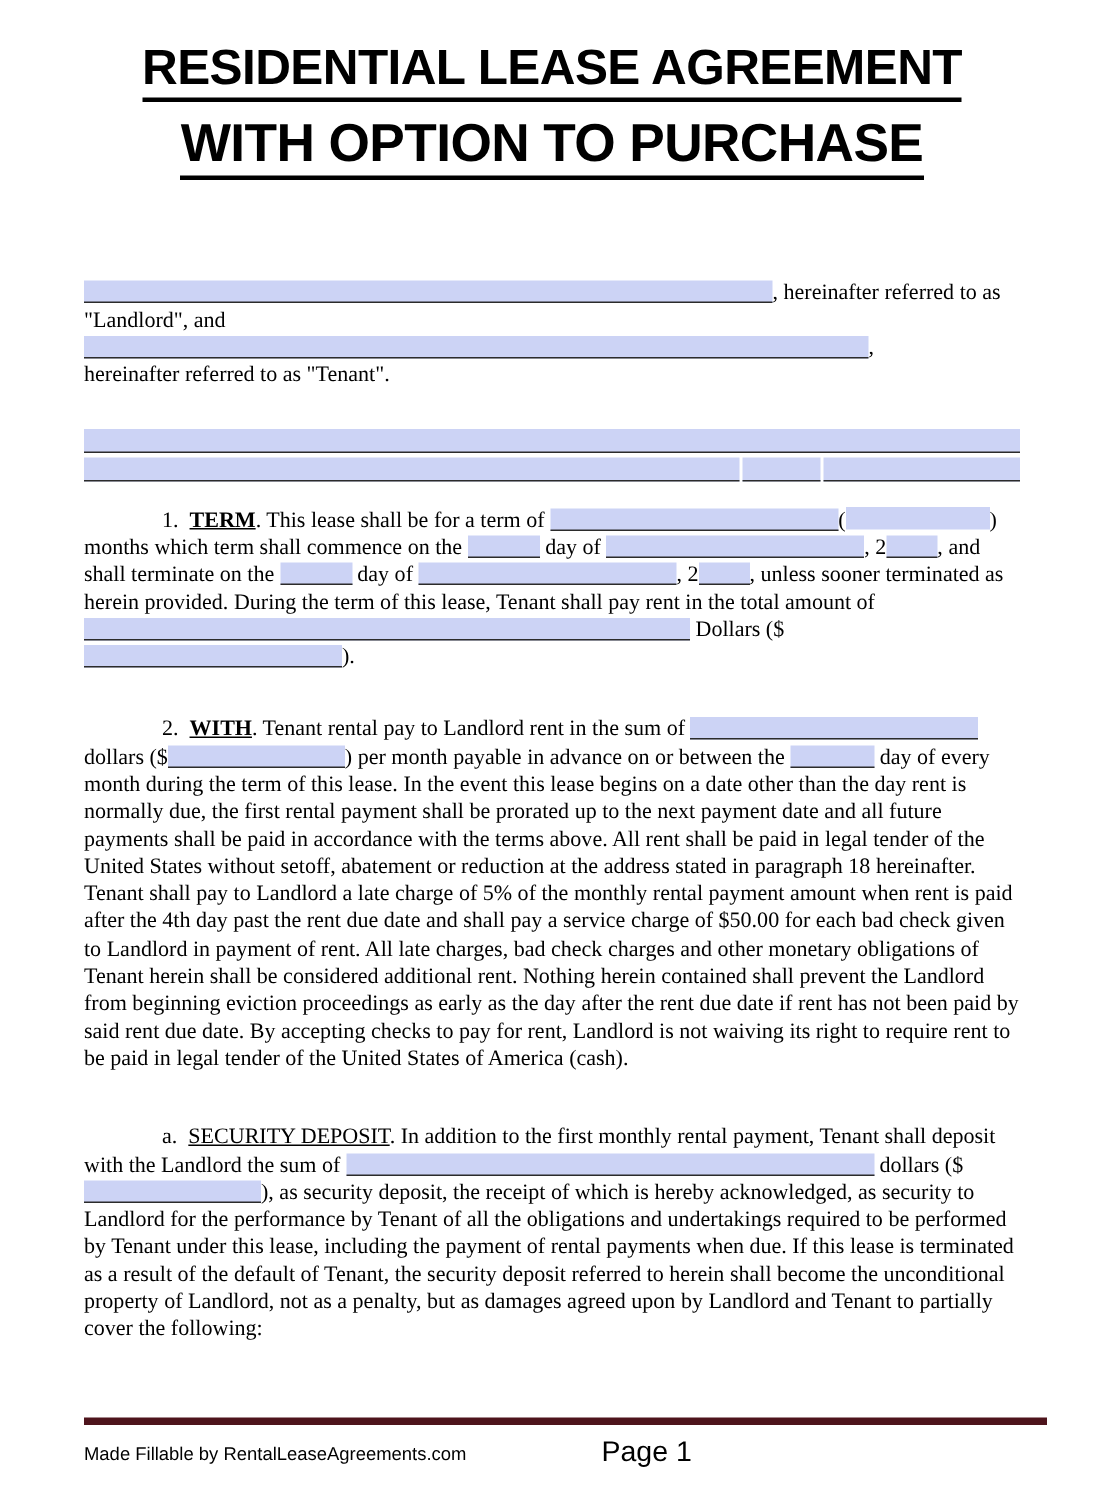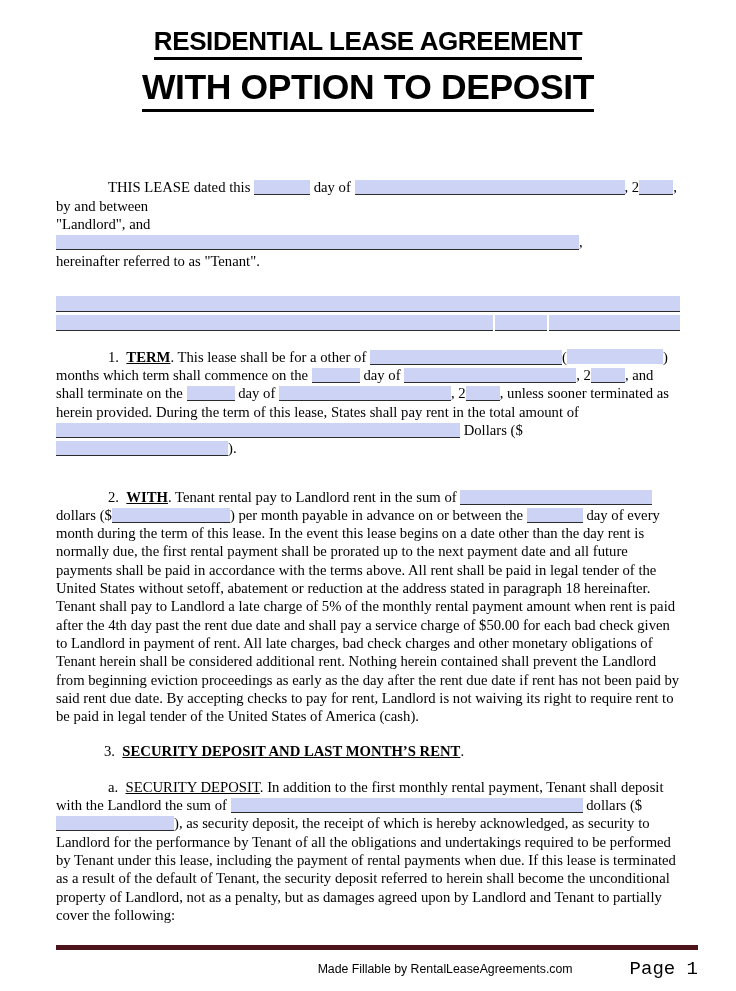--- a/index.html
+++ b/index.html
@@ -37,21 +37,21 @@
     line-height: 1.16;
     letter-spacing: -0.4px;
     display: block;
     white-space: nowrap;
   }
   .doc-title-line span.u {
     border-bottom: 3px solid #000;
     padding-bottom: 1px;
     display: inline-block;
   }
-  .title-l1 { font-size: 26px; }
+  .title-l1 { font-size: 33px; }
   .title-l2 { font-size: 35.5px; margin-top: 7px; }
 
   
   .body-area {
     margin-top: 66px;
     font-size: 14.7px;
     line-height: 1.245;
     text-align: left;
   }
   p.para {
@@ -120,52 +120,48 @@
     background: #4e141c;
   }
   .footer {
     position: absolute;
     left: 56px;
     right: 38px;
     bottom: 8px;
     height: 28px;
     display: flex;
     align-items: center;
-    justify-content: flex-end;
   }
   .footer-credit {
     font-family: "Liberation Sans", "DejaVu Sans", sans-serif;
     font-size: 12.3px;
     color: #000;
     white-space: nowrap;
   }
   .footer-page {
-    font-family: Liberation Mono, monospace;
+    font-family: Liberation Sans, sans-serif;
     font-size: 19px;
-    margin-left: 57px;
+    margin-left: 90px;
     white-space: nowrap;
   }
 </style>
 </head>
 <body style="background: rgb(255, 255, 255); color: rgb(0, 0, 0);">
 
 <div class="page">
 
   <div class="title-block">
     <div class="doc-title-line title-l1"><span class="u">RESIDENTIAL LEASE AGREEMENT</span></div>
-    <div class="doc-title-line title-l2"><span class="u">WITH OPTION TO DEPOSIT</span></div>
+    <div class="doc-title-line title-l2"><span class="u">WITH OPTION TO PURCHASE</span></div>
   </div>
 
   <div class="body-area">
 
-    <p class="para"><span class="indent"></span><span>THIS LEASE dated this</span>
-      <span class="fld w-smd" style="background: rgb(204, 211, 245); border-bottom-color: rgb(43, 43, 43);"></span>
-      <span>day of</span>
-      <span class="fld w-xxl" style="background: rgb(204, 211, 245); border-bottom-color: rgb(43, 43, 43);"></span><span>, 2</span><span class="fld w-xs" style="background: rgb(204, 211, 245); border-bottom-color: rgb(43, 43, 43);"></span><span>, by and between</span></p>
-
+
+    <p class="para"><span class="fld" style="width: 459px; background: rgb(204, 211, 245); border-bottom-color: rgb(43, 43, 43);"></span><span>, hereinafter referred to as</span></p>
 
     <p class="para"><span>"Landlord", and</span></p>
 
     <p class="para"><span class="fld" style="width: 523px; background: rgb(204, 211, 245); border-bottom-color: rgb(43, 43, 43);"></span><span>,</span></p>
 
     <p class="para"><span>hereinafter referred to as "Tenant".</span></p>
 
     <div class="gap-lg"></div>
 
 
@@ -173,42 +169,41 @@
     <div class="fld-row" style="background: rgb(204, 211, 245); border-bottom-color: rgb(43, 43, 43);"></div>
     <div style="height:3px"></div>
     <div class="fld-row-group">
       <div class="fld-seg" style="flex: 0 0 437px; background: rgb(204, 211, 245); border-bottom-color: rgb(43, 43, 43);"></div>
       <div class="fld-seg" style="flex: 0 0 52px; background: rgb(204, 211, 245); border-bottom-color: rgb(43, 43, 43);"></div>
       <div class="fld-seg" style="flex: 1 1 auto; background: rgb(204, 211, 245); border-bottom-color: rgb(43, 43, 43);"></div>
     </div>
 
     <div class="gap-md"></div>
 
-    <p class="para"><span class="indent"></span><span>1.</span>&nbsp;&nbsp;<span class="bold-ul">TERM</span><span>. This lease shall be for a other of</span>
+    <p class="para"><span class="indent"></span><span>1.</span>&nbsp;&nbsp;<span class="bold-ul">TERM</span><span>. This lease shall be for a term of</span>
       <span class="fld w-xl" style="background: rgb(204, 211, 245); border-bottom-color: rgb(43, 43, 43);"></span>(<span class="fld noline w-md" style="background: rgb(204, 211, 245);"></span><span>) months which term shall commence on the</span>
       <span class="fld w-sm" style="background: rgb(204, 211, 245); border-bottom-color: rgb(43, 43, 43);"></span>
       <span>day of</span>
       <span class="fld w-lg" style="background: rgb(204, 211, 245); border-bottom-color: rgb(43, 43, 43);"></span><span>, 2</span><span class="fld w-xs" style="background: rgb(204, 211, 245); border-bottom-color: rgb(43, 43, 43);"></span><span>, and shall terminate on the</span>
       <span class="fld w-sm" style="background: rgb(204, 211, 245); border-bottom-color: rgb(43, 43, 43);"></span>
       <span>day of</span>
-      <span class="fld w-lg" style="background: rgb(204, 211, 245); border-bottom-color: rgb(43, 43, 43);"></span><span>, 2</span><span class="fld w-xs" style="background: rgb(204, 211, 245); border-bottom-color: rgb(43, 43, 43);"></span><span>, unless sooner terminated as herein provided.  During the term of this lease, States shall pay rent in the total amount of</span>
+      <span class="fld w-lg" style="background: rgb(204, 211, 245); border-bottom-color: rgb(43, 43, 43);"></span><span>, 2</span><span class="fld w-xs" style="background: rgb(204, 211, 245); border-bottom-color: rgb(43, 43, 43);"></span><span>, unless sooner terminated as herein provided.  During the term of this lease, Tenant shall pay rent in the total amount of</span>
       <span class="fld" style="width: 404px; background: rgb(204, 211, 245); border-bottom-color: rgb(43, 43, 43);"></span>
       <span>Dollars ($</span><span class="fld w-lg" style="background: rgb(204, 211, 245); border-bottom-color: rgb(43, 43, 43);"></span><span>).</span></p>
 
     <div class="gap-xl"></div>
 
     <p class="para"><span class="indent"></span><span>2.</span>&nbsp;&nbsp;<span class="bold-ul">WITH</span><span>. Tenant rental pay to Landlord rent in the sum of</span>
       <span class="fld" style="width: 192px; background: rgb(204, 211, 245); border-bottom-color: rgb(43, 43, 43);"></span>
       <span>dollars ($</span><span class="fld w-lmd" style="background: rgb(204, 211, 245); border-bottom-color: rgb(43, 43, 43);"></span><span>) per month payable in advance on or between the</span>
       <span class="fld w-smd" style="background: rgb(204, 211, 245); border-bottom-color: rgb(43, 43, 43);"></span>
       <span>day of every month during the term of this lease.  In the event this lease begins on a date other than the day rent is normally due, the first rental payment shall be prorated up to the next payment date and all future payments shall be paid in accordance with the terms above.  All rent shall be paid in legal tender of the United States without setoff, abatement or reduction at the address stated in paragraph 18 hereinafter.  Tenant shall pay to Landlord a late charge of 5% of the monthly rental payment amount when rent is paid after the 4th day past the rent due date and shall pay a service charge of $50.00 for each bad check given to Landlord in payment of rent.  All late charges, bad check charges and other monetary obligations of Tenant herein shall be considered additional rent.  Nothing herein contained shall prevent the Landlord from beginning eviction proceedings as early as the day after the rent due date if rent has not been paid by said rent due date.  By accepting checks to pay for rent, Landlord is not waiving its right to require rent to be paid in legal tender of the United States of America (cash).</span></p>
 
     <div class="gap-md"></div>
 
-    <p class="para"><span class="indent-sm"></span><span>3.</span>&nbsp;&nbsp;<span class="bold-ul">SECURITY DEPOSIT AND LAST MONTH’S RENT</span><span>.</span></p>
 
     <div class="gap-md"></div>
 
     <p class="para"><span class="indent"></span><span>a.</span>&nbsp;&nbsp;<span class="ul">SECURITY DEPOSIT</span><span>.  In addition to the first monthly rental payment, Tenant shall deposit with the Landlord the sum of</span>
       <span class="fld" style="width: 352px; background: rgb(204, 211, 245); border-bottom-color: rgb(43, 43, 43);"></span>
       <span>dollars ($</span><span class="fld w-lmd" style="background: rgb(204, 211, 245); border-bottom-color: rgb(43, 43, 43);"></span><span>), as security deposit, the receipt of which is hereby acknowledged, as security to Landlord for the performance by Tenant of all the obligations and undertakings required to be performed by Tenant under this lease, including the payment of rental payments when due.  If this lease is terminated as a result of the default of Tenant, the security deposit referred to herein shall become the unconditional property of Landlord, not as a penalty, but as damages agreed upon by Landlord and Tenant to partially cover the following:</span></p>
 
     <div class="gap-md"></div>
 
   </div>

